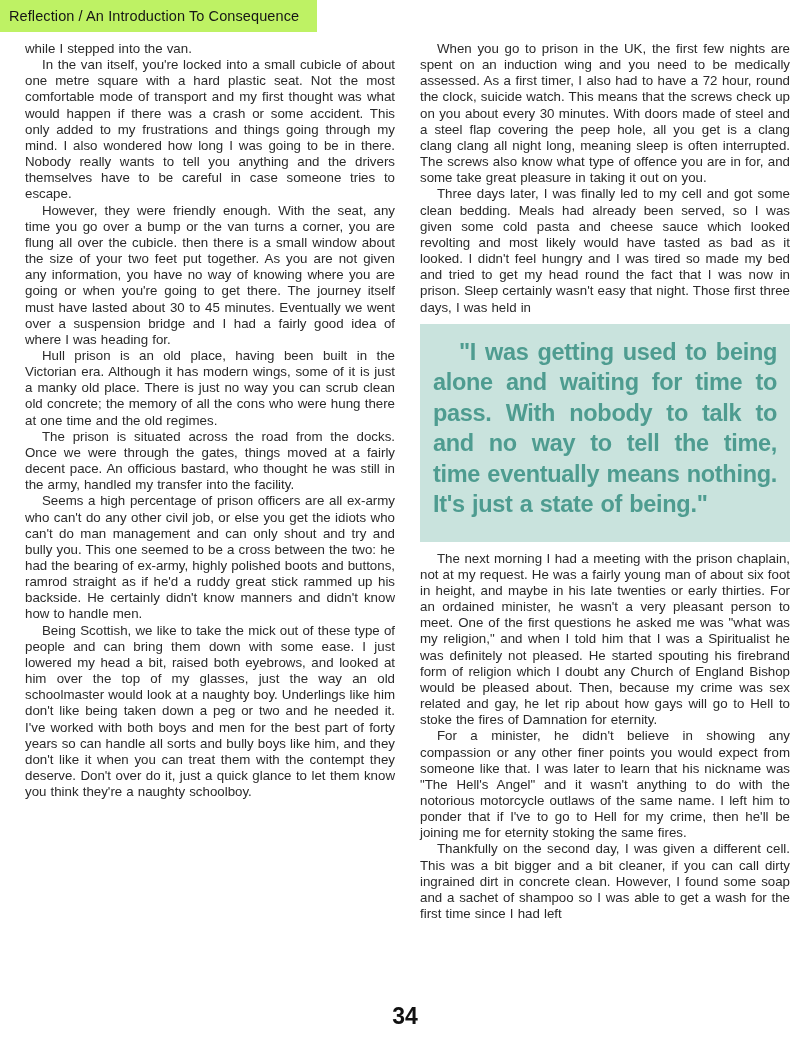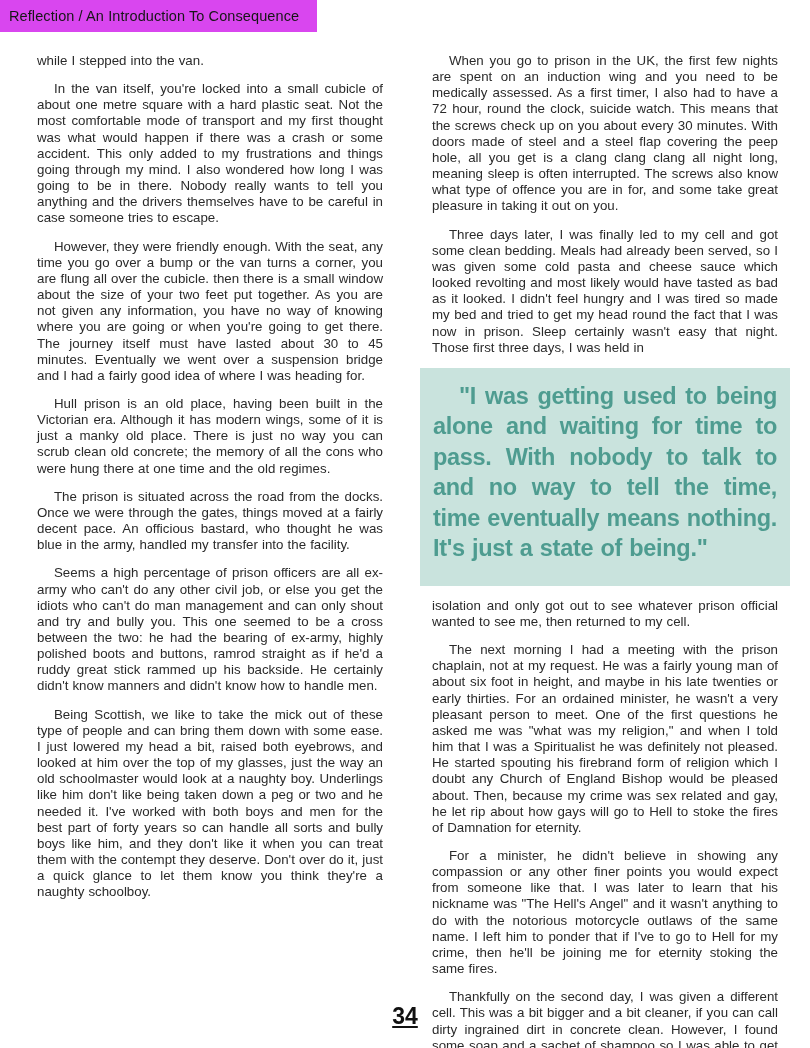--- a/index.html
+++ b/index.html
@@ -13,21 +13,21 @@
     height: 1048px;
     font-family: "Liberation Sans", sans-serif;
     overflow: hidden;
   }
   .header-band {
     position: absolute;
     top: 0;
     left: 0;
     width: 317px;
     height: 32px;
-    background: #d946ef;
+    background: #bef264;
     display: flex;
     align-items: center;
     box-sizing: border-box;
     padding-left: 9px;
   }
   .header-title {
     font-size: 14.5px;
     color: #161616;
     letter-spacing: 0.1px;
     white-space: nowrap;
@@ -38,21 +38,21 @@
     left: 25px;
     width: 765px;
     display: flex;
     gap: 25px;
   }
   .col {
     width: 370px;
     flex: 0 0 370px;
   }
   p.para {
-    margin: 12px;
+    margin: 0;
     text-align: justify;
     font-size: 13.3px;
     line-height: 16.15px;
     color: #2a2a2a;
     word-spacing: 0.4px;
   }
   p.para.indent { text-indent: 17px; }
   p.para.force-last { text-align-last: justify; }
   .quote-box {
     background: #c9e3dd;
@@ -72,50 +72,48 @@
   }
   .page-number {
     position: absolute;
     left: 0;
     width: 810px;
     top: 1003px;
     text-align: center;
     font-weight: 700;
     font-size: 23px;
     color: #111111;
-    text-decoration: underline;
   }
 </style>
 </head>
 <body>
 
 <div class="header-band">
   <span class="header-title">Reflection / An Introduction To Consequence</span>
 </div>
 
 <div class="columns">
   <div class="col">
       <p class="para">while I stepped into the van.</p>
       <p class="para indent">In the van itself, you're locked into a small cubicle of about one metre square with a hard plastic seat. Not the most comfortable mode of transport and my first thought was what would happen if there was a crash or some accident. This only added to my frustrations and things going through my mind. I also wondered how long I was going to be in there. Nobody really wants to tell you anything and the drivers themselves have to be careful in case someone tries to escape.</p>
       <p class="para indent">However, they were friendly enough. With the seat, any time you go over a bump or the van turns a corner, you are flung all over the cubicle. then there is a small window about the size of your two feet put together. As you are not given any information, you have no way of knowing where you are going or when you're going to get there. The journey itself must have lasted about 30 to 45 minutes. Eventually we went over a suspension bridge and I had a fairly good idea of where I was heading for.</p>
       <p class="para indent">Hull prison is an old place, having been built in the Victorian era. Although it has modern wings, some of it is just a manky old place. There is just no way you can scrub clean old concrete; the memory of all the cons who were hung there at one time and the old regimes.</p>
-      <p class="para indent">The prison is situated across the road from the docks. Once we were through the gates, things moved at a fairly decent pace. An officious bastard, who thought he was blue in the army, handled my transfer into the facility.</p>
+      <p class="para indent">The prison is situated across the road from the docks. Once we were through the gates, things moved at a fairly decent pace. An officious bastard, who thought he was still in the army, handled my transfer into the facility.</p>
       <p class="para indent">Seems a high percentage of prison officers are all ex-army who can't do any other civil job, or else you get the idiots who can't do man management and can only shout and try and bully you. This one seemed to be a cross between the two: he had the bearing of ex-army, highly polished boots and buttons, ramrod straight as if he'd a ruddy great stick rammed up his backside. He certainly didn't know manners and didn't know how to handle men.</p>
       <p class="para indent">Being Scottish, we like to take the mick out of these type of people and can bring them down with some ease. I just lowered my head a bit, raised both eyebrows, and looked at him over the top of my glasses, just the way an old schoolmaster would look at a naughty boy. Underlings like him don't like being taken down a peg or two and he needed it. I've worked with both boys and men for the best part of forty years so can handle all sorts and bully boys like him, and they don't like it when you can treat them with the contempt they deserve. Don't over do it, just a quick glance to let them know you think they're a naughty schoolboy.</p>
     </div>
   <div class="col">
     <div>
         <p class="para indent">When you go to prison in the UK, the first few nights are spent on an induction wing and you need to be medically assessed. As a first timer, I also had to have a 72 hour, round the clock, suicide watch. This means that the screws check up on you about every 30 minutes. With doors made of steel and a steel flap covering the peep hole, all you get is a clang clang clang all night long, meaning sleep is often interrupted. The screws also know what type of offence you are in for, and some take great pleasure in taking it out on you.</p>
         <p class="para indent">Three days later, I was finally led to my cell and got some clean bedding. Meals had already been served, so I was given some cold pasta and cheese sauce which looked revolting and most likely would have tasted as bad as it looked. I didn't feel hungry and I was tired so made my bed and tried to get my head round the fact that I was now in prison. Sleep certainly wasn't easy that night. Those first three days, I was held in</p>
       </div>
     <div class="quote-box">
       <p class="quote-text">"I was getting used to being alone and waiting for time to pass. With nobody to talk to and no way to tell the time, time eventually means nothing. It's just a state of being."</p>
     </div>
     <div>
-        <p class="para">isolation and only got out to see whatever prison official wanted to see me, then returned to my cell.</p>
         <p class="para indent">The next morning I had a meeting with the prison chaplain, not at my request. He was a fairly young man of about six foot in height, and maybe in his late twenties or early thirties. For an ordained minister, he wasn't a very pleasant person to meet. One of the first questions he asked me was "what was my religion," and when I told him that I was a Spiritualist he was definitely not pleased. He started spouting his firebrand form of religion which I doubt any Church of England Bishop would be pleased about. Then, because my crime was sex related and gay, he let rip about how gays will go to Hell to stoke the fires of Damnation for eternity.</p>
         <p class="para indent">For a minister, he didn't believe in showing any compassion or any other finer points you would expect from someone like that. I was later to learn that his nickname was "The Hell's Angel" and it wasn't anything to do with the notorious motorcycle outlaws of the same name. I left him to ponder that if I've to go to Hell for my crime, then he'll be joining me for eternity stoking the same fires.</p>
         <p class="para indent">Thankfully on the second day, I was given a different cell. This was a bit bigger and a bit cleaner, if you can call dirty ingrained dirt in concrete clean. However, I found some soap and a sachet of shampoo so I was able to get a wash for the first time since I had left</p>
       </div>
   </div>
 </div>
 
 <div class="page-number">34</div>
 
 </body></html>

